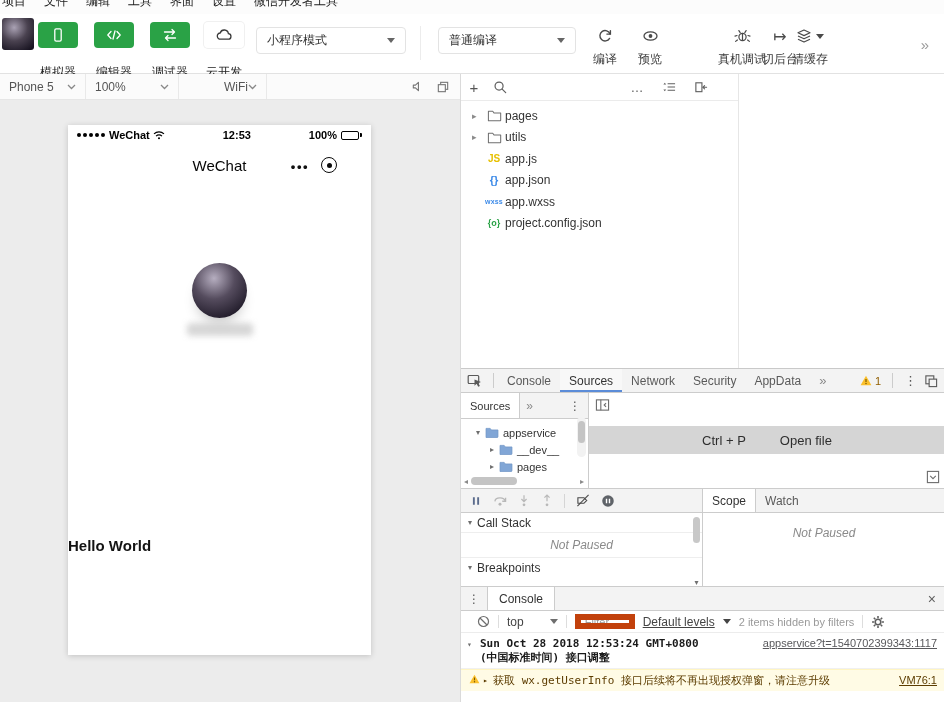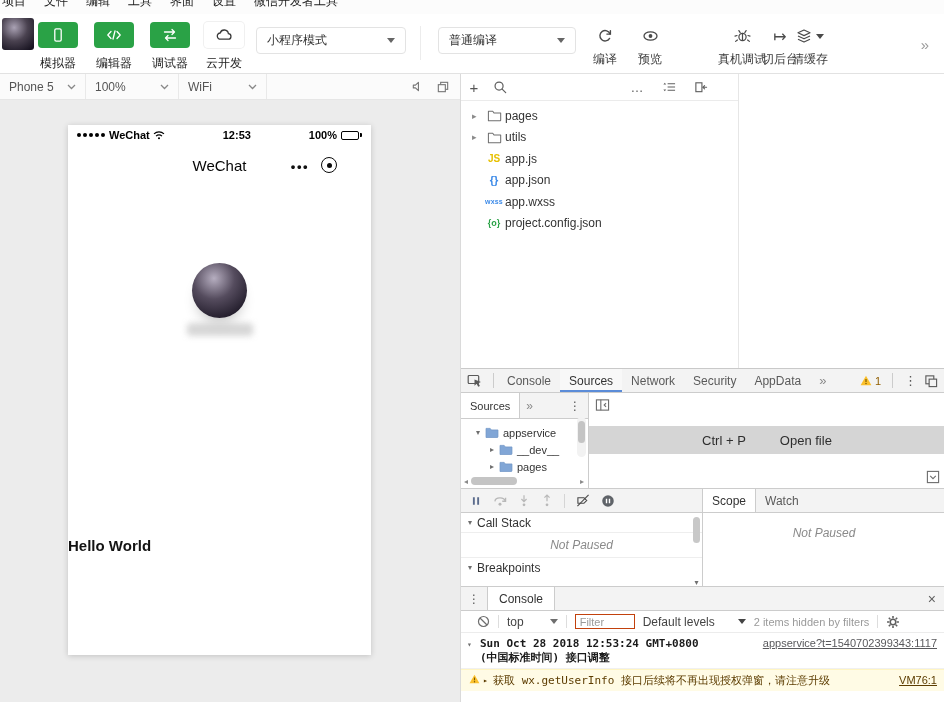--- a/index.html
+++ b/index.html
@@ -17,21 +17,21 @@
   .menubar-inner { position:absolute; left:2px; top:-7px; display:flex; gap:18px; font-size:12px; color:#1a1a1a; white-space:nowrap; }
 
   
   .toolbar { position:absolute; left:0; top:14px; width:944px; height:60px; background:#fff; border-bottom:1px solid #e2e2e2; }
   .tb-avatar { position:absolute; left:2px; top:4px; width:32px; height:32px; border-radius:3px;
     background:radial-gradient(circle at 38% 30%, #aaa2b4 0%, #4a4250 45%, #171320 90%); }
   .tool-btn { position:absolute; width:44px; text-align:center; cursor:default; }
   .tool-btn .btn-face { width:40px; height:26px; margin:0 auto; border-radius:4px; display:flex; align-items:center; justify-content:center; }
   .btn-green { background:var(--wxgreen); }
   .btn-white { background:#fff; box-shadow:0 0 0 1px #f0f0f0; }
-  .tool-btn .btn-label { margin-top:7px; font-size:12px; color:#222; white-space:nowrap; }
+  .tool-btn .btn-label { margin-top:16px; font-size:12px; color:#222; white-space:nowrap; }
   .tb-select { position:absolute; height:27px; background:#fff; border:1px solid #e3e3e3; border-radius:4px;
     display:flex; align-items:center; justify-content:space-between; padding:0 10px; color:#333; font-size:12px; }
   .caret-d { width:0; height:0; border-left:4px solid transparent; border-right:4px solid transparent; border-top:5px solid #666; }
   .tb-divider { position:absolute; width:1px; height:34px; background:#ececec; }
   .act-btn { position:absolute; text-align:center; cursor:default; color:#3c3c3c; }
   .act-btn .act-ico { height:24px; display:flex; align-items:center; justify-content:center; }
   .act-btn .act-label { margin-top:3px; font-size:12px; white-space:nowrap; }
   .tb-more { position:absolute; right:14px; top:22px; font-size:15px; color:#9b9b9b; letter-spacing:1px; }
 
   
@@ -124,23 +124,23 @@
 
   
   .dt-console { position:absolute; left:0; top:217px; width:484px; height:117px; border-top:1px solid #ccc; }
   .con-header { height:24px; background:#f3f3f3; border-bottom:1px solid #ccc; display:flex; align-items:stretch; color:#5a5a5a; }
   .con-header .hdots { display:flex; align-items:center; padding:0 7px; font-size:12px; }
   .con-tab { display:flex; align-items:center; padding:0 11px; background:#fff; border-left:1px solid #ccc; border-right:1px solid #ccc; color:#333; }
   .con-close { margin-left:auto; display:flex; align-items:center; padding:0 9px; font-size:14px; color:#5f5f5f; }
   .con-filterbar { height:22px; border-bottom:1px solid #ececec; display:flex; align-items:center; gap:8px; padding:0 16px; color:#444; }
   .con-filterbar .fdiv { width:1px; height:13px; background:#ddd; }
   .ctx-select { display:flex; align-items:center; gap:26px; }
-  .filter-input { width:60px; height:15px; border:1px solid #c2410c; font-size:11px; padding:0 4px; color:#333; font-family:inherit; }
+  .filter-input { width:60px; height:15px; border:6px solid #c2410c; font-size:11px; padding:0 4px; color:#333; font-family:inherit; }
   .filter-input::placeholder { color:#9a9a9a; }
-  .levels { display:flex; align-items:center; gap:23px; }
+  .levels { display:flex; align-items:center; gap:8px;text-decoration:underline; }
   .hidden-note { color:#9a9a9a; font-size:11px; }
   .con-msgs { font-family:"DejaVu Sans Mono","Liberation Mono",monospace; font-size:11px; }
   .msg-log { position:relative; padding:3px 8px 3px 19px; border-bottom:1px solid #f0f0f0; font-weight:bold; color:#1a1a1a; line-height:14px; }
   .msg-log .m-caret { position:absolute; left:6px; top:5px; font-size:8px; color:#6e6e6e; font-weight:normal; }
   .msg-row1 { display:flex; align-items:baseline; }
   .src-link { margin-left:auto; font-family:"Liberation Sans",sans-serif; font-weight:normal; font-size:11px; color:#59595c; text-decoration:underline; white-space:nowrap; }
   .msg-warn { position:relative; background:#fffbe5; border-top:1px solid #fff5c2; padding:3px 8px 3px 32px; color:#5c3c00; line-height:14px; }
   .msg-warn .w-ico { position:absolute; left:8px; top:4px; }
   .msg-warn .w-caret { position:absolute; left:22px; top:4px; font-size:8px; color:#5c3c00; }
   .msg-warn .src-link { color:#5c3c00; }
@@ -289,21 +289,21 @@
     <svg width="9" height="6" viewBox="0 0 9 6">
         <path d="M1 1l3.5 3.5L8 1" fill="none" stroke="#888" stroke-width="1.3"></path>
       </svg>
   </div>
   <div class="db-cell" style="width:93px;">
     <span>100%</span>
     <svg width="9" height="6" viewBox="0 0 9 6">
         <path d="M1 1l3.5 3.5L8 1" fill="none" stroke="#888" stroke-width="1.3"></path>
       </svg>
   </div>
-  <div class="db-cell" style="width:88px;">
+  <div class="db-cell" style="width:88px;justify-content:flex-end;">
     <span>WiFi</span>
     <svg width="9" height="6" viewBox="0 0 9 6">
         <path d="M1 1l3.5 3.5L8 1" fill="none" stroke="#888" stroke-width="1.3"></path>
       </svg>
   </div>
   <div class="db-icons">
     <span>
       <svg width="13" height="13" viewBox="0 0 14 14" fill="none" stroke="#777" stroke-width="1.2" stroke-linejoin="round">
           <path d="M2.5 5.5v3h2.3L8 11.5v-9L4.8 5.5z"></path>
         </svg>

